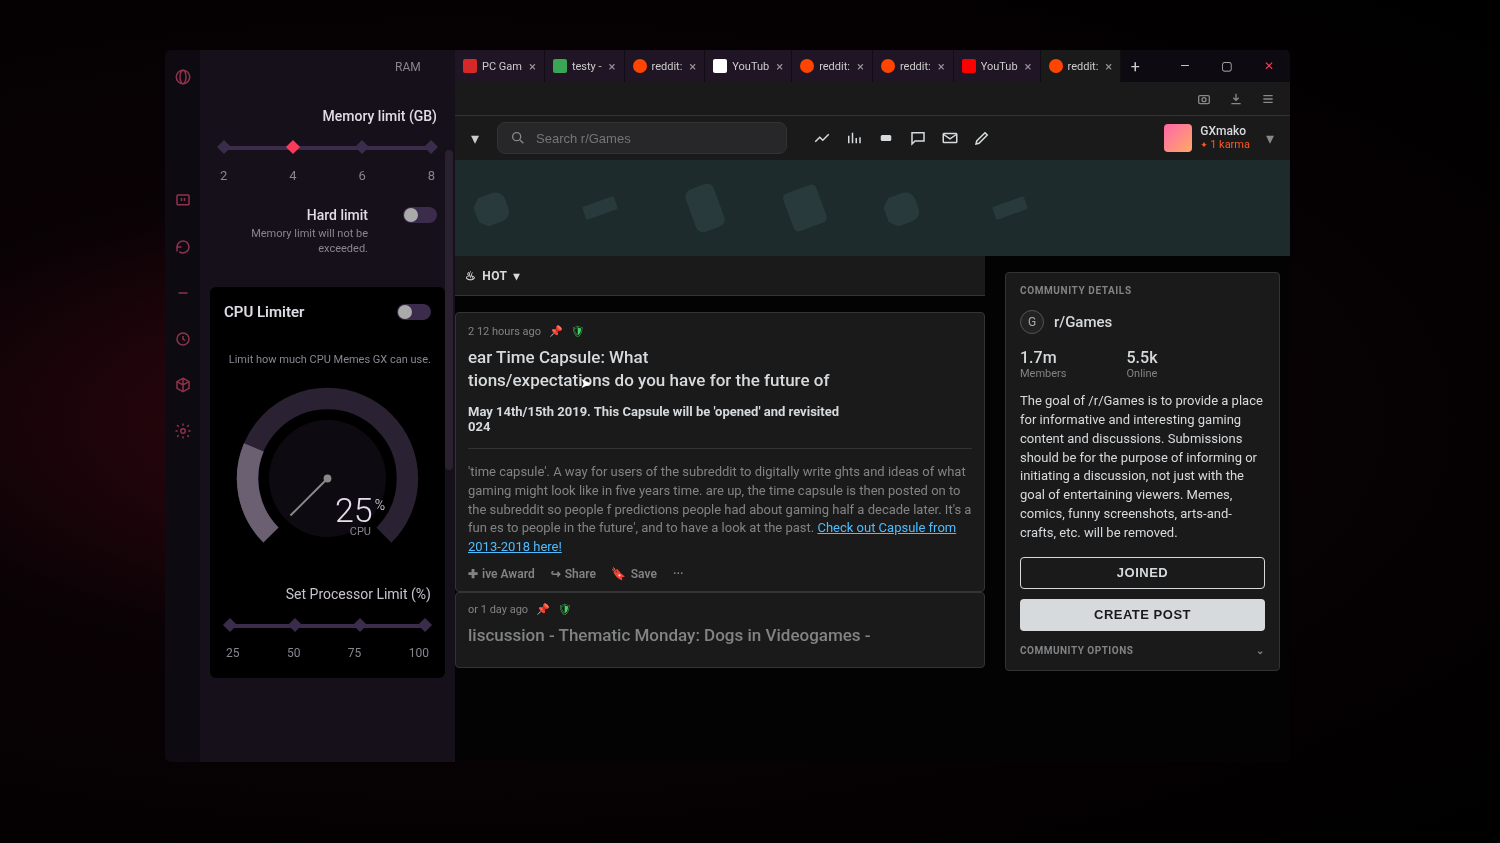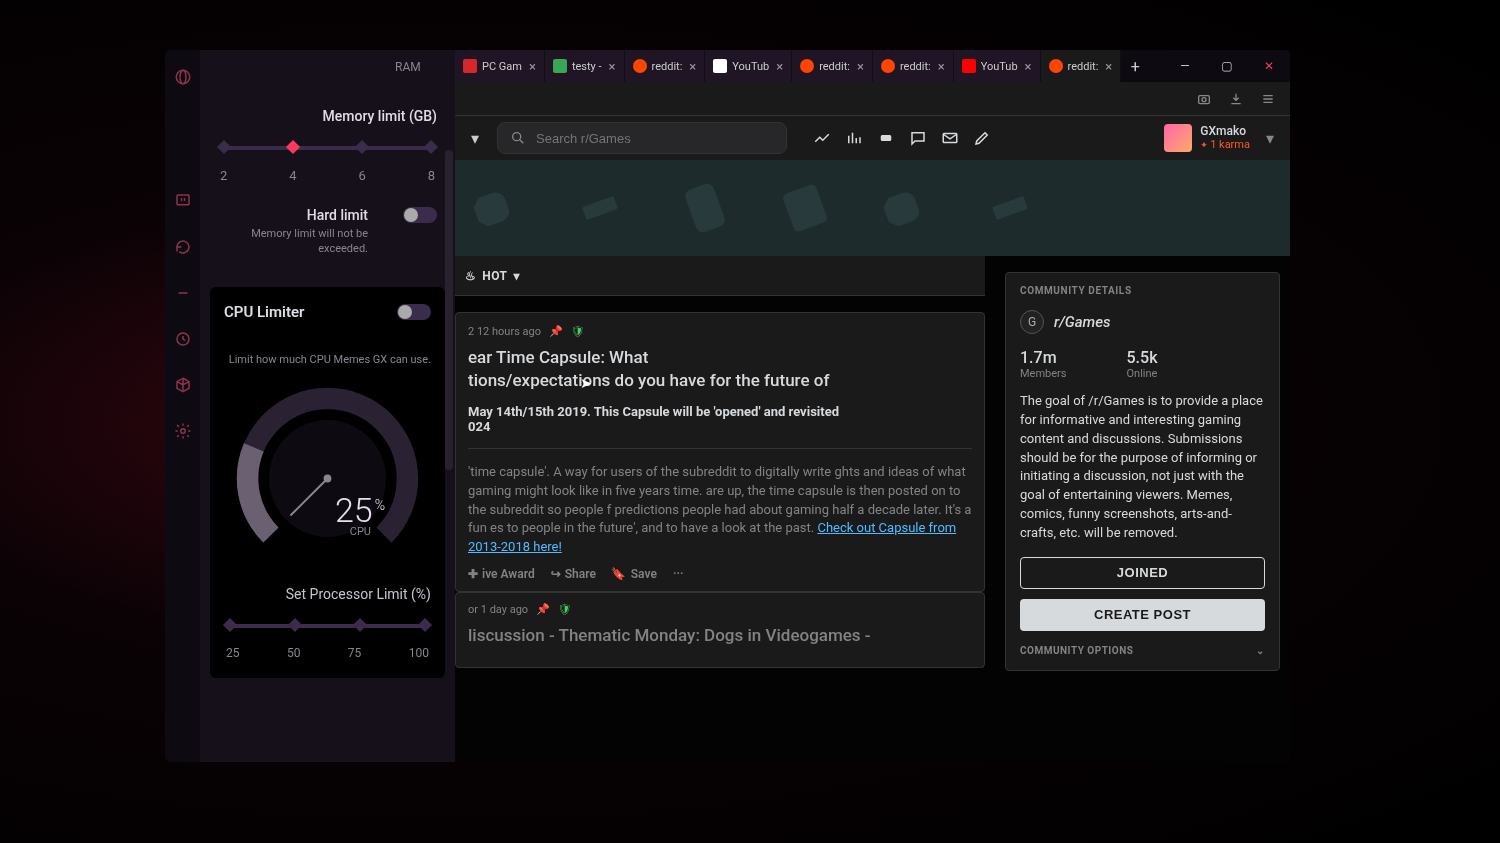--- a/index.html
+++ b/index.html
@@ -107,21 +107,21 @@
 .post-body { color: #818384; font-size: 13px; line-height: 1.45; border-top: 1px solid #333; padding-top: 14px; margin-bottom: 10px;}
 .post-body a { color: #4fbcff; }
 .post-actions { display: flex; gap: 16px; color: #818384; font-size: 12px; font-weight: 600; align-items:center;}
 .post-actions span { cursor: pointer; display:flex; align-items:center; gap:4px;}
 .post2 { background:#1a1a1b; border:1px solid #333; border-radius:4px; padding:10px 12px 8px; }
 .sidebar { width: 275px; padding-top: 16px; }
 .widget { background: #1a1a1b; border: 1px solid #333; border-radius: 4px; padding: 12px 14px 14px; }
 .widget-hdr { color: #818384; font-size: 10px; font-weight: 700; letter-spacing: .6px; margin-bottom: 14px; }
 .sub-row { display: flex; align-items: center; gap: 10px; margin-bottom: 14px; }
 .sub-icon { width: 24px; height: 24px; border-radius: 50%; background: #222; border:1px solid #555; display:flex;align-items:center;justify-content:center;font-size:12px;color:#aaa;}
-.sub-name { color: #d7dadc; font-size: 15px; font-weight: 500; font-style: italic; }
+.sub-name { color: #d7dadc; font-size: 15px; font-weight: 500; }
 .stats-row { display: flex; gap: 60px; margin-bottom: 12px; }
 .stat-num { color: #d7dadc; font-size: 16px; font-weight: 500; }
 .stat-lbl { color: #818384; font-size: 11px; }
 .sub-desc { color: #d7dadc; font-size: 13px; line-height: 1.45; margin-bottom: 14px; }
 .btn { display:block; width: 100%; height: 32px; border-radius: 4px; font-size: 13px; font-weight: 700; letter-spacing:.5px; cursor: pointer; border:none; }
 .btn-joined { background: transparent; border: 1px solid #d7dadc; color: #d7dadc; margin-bottom: 10px; }
 .btn-create { background: #d7dadc; color: #1a1a1b; }
 .options-row { display: flex; justify-content: space-between; align-items: center; color: #818384; font-size: 10px; font-weight: 700; letter-spacing:.5px; margin-top: 14px; cursor:pointer;}
 .cursor-arrow { position: absolute; left: 415px; top: 325px; color:#fff; font-size:14px; pointer-events:none; z-index:10;}
 

